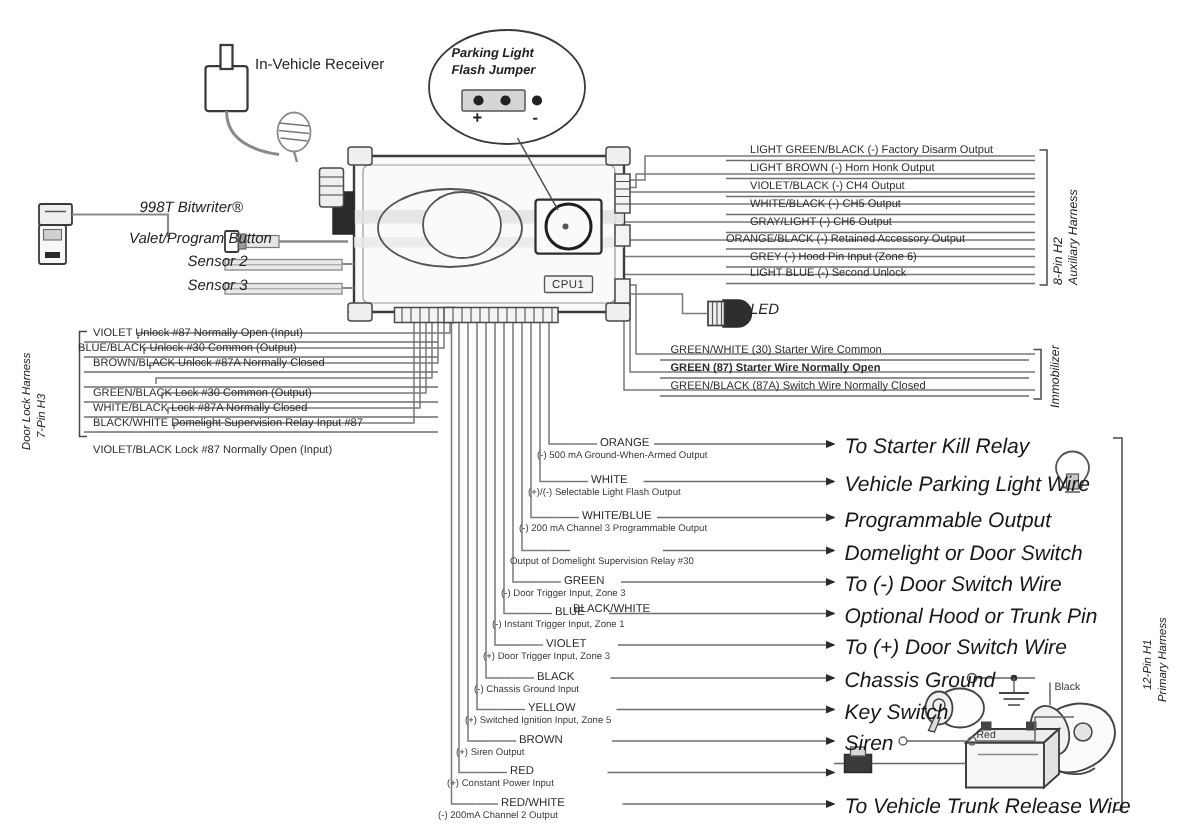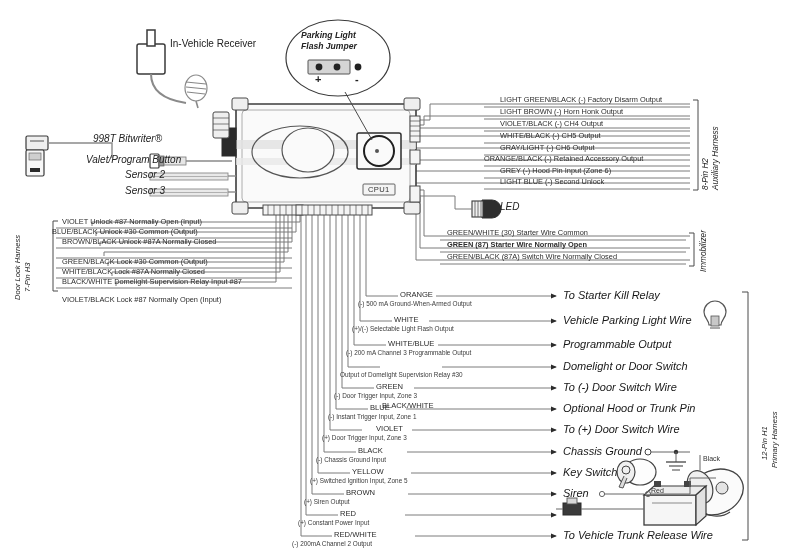--- a/index.html
+++ b/index.html
@@ -40,21 +40,21 @@
   }
   .wiredesc {
     font-size: 6.4px;
     color: #3a3a3a;
   }
   .auxline {
     font-size: 7.4px;
     color: #2b2b2b;
   }
   .dest {
-    font-size: 11px;
+    font-size: 14px;
     font-style: italic;
     color: #171717;
   }
   .devlabel {
     font-size: 10px;
     font-style: italic;
     color: #222;
     margin-left: 40px;
   }
   .recvlabel {
@@ -433,21 +433,21 @@
       <div class="lbl dest" style="left: 563px; top: 339px;">Programmable Output</div>
       <div class="lbl wirename" style="left: 382px; top: 362px; margin-top: 40px;">BLACK/WHITE</div>
       <div class="lbl wiredesc" style="left: 340px; top: 372px;">Output of Domelight Supervision Relay #30</div>
       <div class="lbl dest" style="left: 563px; top: 361px;">Domelight or Door Switch</div>
       <div class="lbl wirename" style="left: 376px; top: 383px;">GREEN</div>
       <div class="lbl wiredesc" style="left: 334px; top: 393px;">(-) Door Trigger Input, Zone 3</div>
       <div class="lbl dest" style="left: 563px; top: 382px; font-style: italic;">To (-) Door Switch Wire</div>
       <div class="lbl wirename" style="left: 370px; top: 404px;">BLUE</div>
       <div class="lbl wiredesc" style="left: 328px; top: 414px;">(-) Instant Trigger Input, Zone 1</div>
       <div class="lbl dest" style="left: 563px; top: 403px;">Optional Hood or Trunk Pin</div>
-      <div class="lbl wirename" style="left: 376px; top: 425px;">VIOLET</div>
+      <div class="lbl wirename" style="left: 364px; top: 425px;">VIOLET</div>
       <div class="lbl wiredesc" style="left: 322px; top: 435px;">(+) Door Trigger Input, Zone 3</div>
       <div class="lbl dest" style="left: 563px; top: 424px;">To (+) Door Switch Wire</div>
       <div class="lbl wirename" style="left: 358px; top: 447px;">BLACK</div>
       <div class="lbl wiredesc" style="left: 316px; top: 457px;">(-) Chassis Ground Input</div>
       <div class="lbl dest" style="left: 563px; top: 446px;">Chassis Ground</div>
       <div class="lbl wirename" style="left: 352px; top: 468px;">YELLOW</div>
       <div class="lbl wiredesc" style="left: 310px; top: 478px;">(+) Switched Ignition Input, Zone 5</div>
       <div class="lbl dest" style="left: 563px; top: 467px; font-style: italic;">Key Switch</div>
       <div class="lbl wirename" style="left: 346px; top: 489px;">BROWN</div>
       <div class="lbl wiredesc" style="left: 304px; top: 499px;">(+) Siren Output</div>

